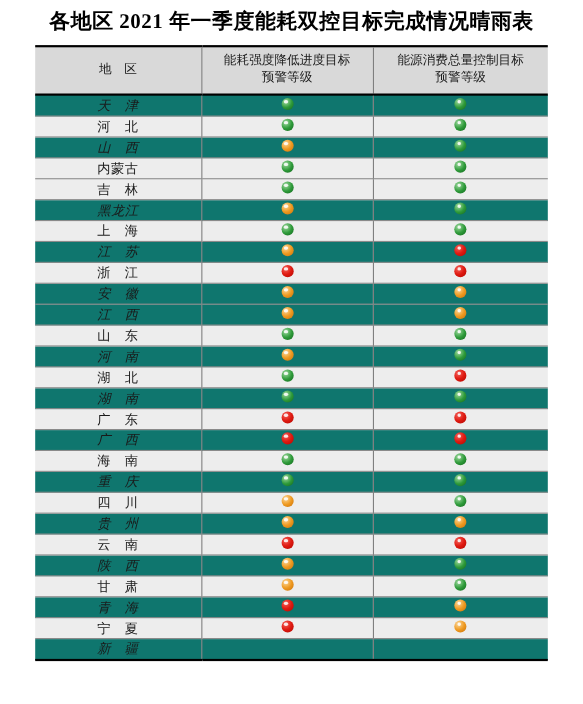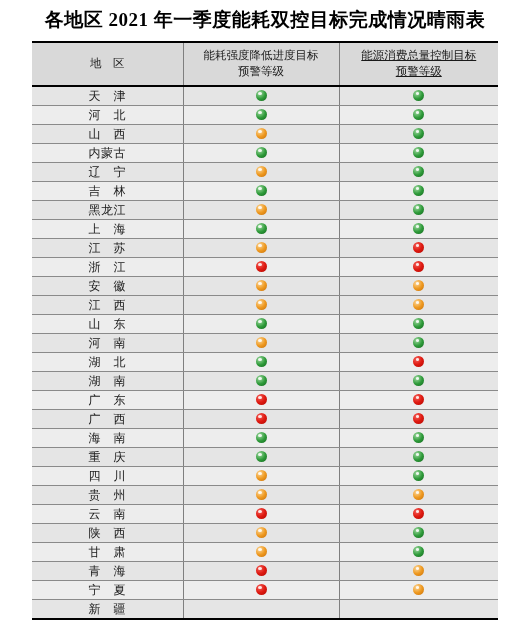--- a/index.html
+++ b/index.html
@@ -63,21 +63,20 @@
     padding: 4px 2px 5px 2px;
     color: #1a1a1a;
     vertical-align: middle;
     text-align: center;
   }
   table.sheet thead th.region-head {
     border-left: none;
   }
   table.sheet thead th.last-head {
     border-right: none;
-    text-decoration: underline;
   }
 
   table.sheet tbody td {
     border-bottom: 1px solid #8a8a8a;
     border-left: 1px solid #7f7f7f;
     border-right: 1px solid #7f7f7f;
     height: 18px;
     padding: 0;
     text-align: center;
     vertical-align: middle;
@@ -86,21 +85,21 @@
   table.sheet tbody td.region {
     border-left: none;
     letter-spacing: 0.5px;
     font-size: 12px;
     color: #1a1a1a;
   }
   table.sheet tbody td.cell-last {
     border-right: none;
   }
   table.sheet tbody tr.odd td  { background: #ededed; }
-  table.sheet tbody tr.even td { background: #e5e5e5; }
+  table.sheet tbody tr.even td { background: #0f766e; font-style: italic; }
   table.sheet tbody tr:last-child td {
     border-bottom: 2px solid #000000;
   }
 
   .region-name {
     display: inline-block;
   }
 
   
   .orb {
@@ -172,25 +171,20 @@
           <tr class="even">
             <td class="region"><span class="region-name">山　西</span></td>
             <td><span class="orb level2" title="二级预警"></span></td>
             <td class="cell-last"><span class="orb level3" title="三级预警"></span></td>
           </tr>
           <tr class="odd">
             <td class="region"><span class="region-name">内蒙古</span></td>
             <td><span class="orb level3" title="三级预警"></span></td>
             <td class="cell-last"><span class="orb level3" title="三级预警"></span></td>
           </tr>
-          <tr class="even">
-            <td class="region"><span class="region-name">辽　宁</span></td>
-            <td><span class="orb level2" title="二级预警"></span></td>
-            <td class="cell-last"><span class="orb level3" title="三级预警"></span></td>
-          </tr>
           <tr class="odd">
             <td class="region"><span class="region-name">吉　林</span></td>
             <td><span class="orb level3" title="三级预警"></span></td>
             <td class="cell-last"><span class="orb level3" title="三级预警"></span></td>
           </tr>
           <tr class="even">
             <td class="region"><span class="region-name">黑龙江</span></td>
             <td><span class="orb level2" title="二级预警"></span></td>
             <td class="cell-last"><span class="orb level3" title="三级预警"></span></td>
           </tr>

